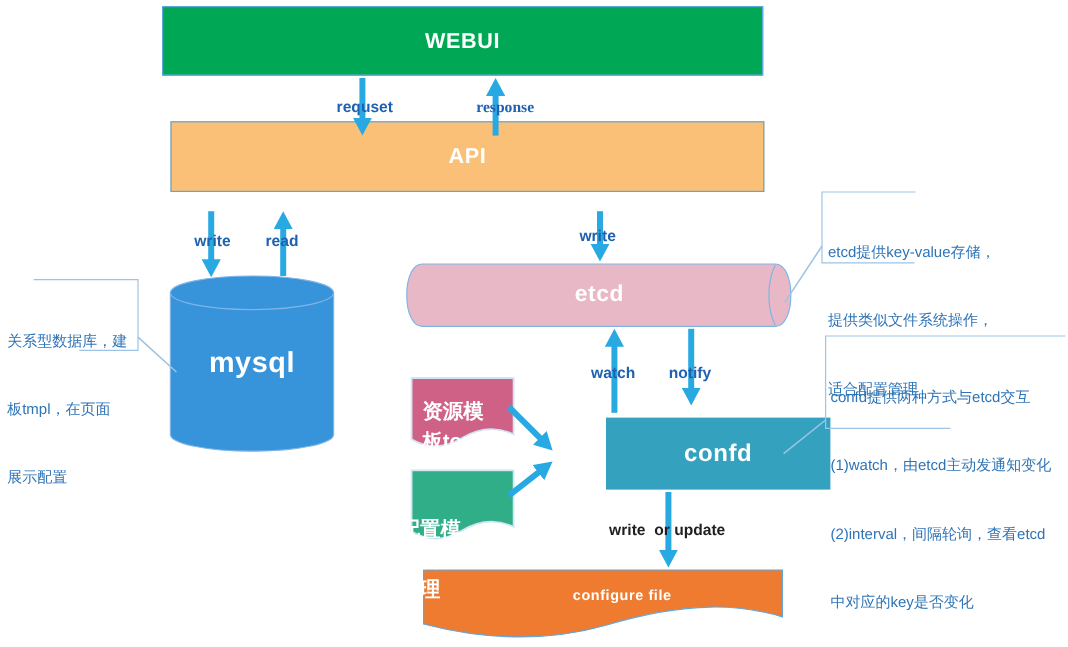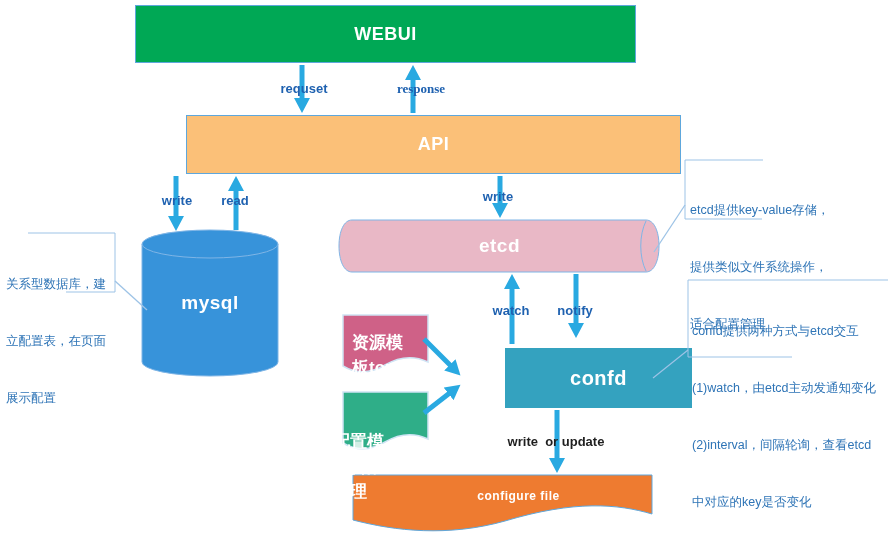--- a/index.html
+++ b/index.html
@@ -5,28 +5,28 @@
   html,body{margin:0;padding:0;background:#fff;}
   .canvas{
     position:relative;width:890px;height:539px;background:#fff;overflow:hidden;
     font-family:"Liberation Sans","DejaVu Sans",sans-serif;
   }
   .node{
     position:absolute;display:flex;align-items:center;justify-content:center;
     color:#fff;font-weight:bold;letter-spacing:.5px;box-sizing:border-box;z-index:1;text-align:right;
   }
   .node-webui{left:135px;top:5px;width:501px;height:58px;background:var(--green);border:1px solid var(--shape-border);font-size:18px;}
-  .node-api{left:142px;top:115px;width:495px;height:59px;background:var(--api-orange);border:1px solid var(--shape-border);font-size:18px;margin-left:44px;}
+  .node-api{left:142px;top:101px;width:495px;height:59px;background:var(--api-orange);border:1px solid var(--shape-border);font-size:18px;}
   .node-confd{left:463px;top:348px;width:187px;height:60px;background:var(--confd-teal);font-size:20px;margin-left:42px;}
   .svg-layer{position:absolute;left:0;top:0;z-index:2;}
   .shape-label{
     position:absolute;display:flex;align-items:center;justify-content:center;
     color:#fff;font-weight:bold;z-index:3;letter-spacing:.5px;
   }
-  .lbl-mysql{left:142px;top:230px;width:136px;height:146px;font-size:19px;}
+  .lbl-mysql{left:142px;top:230px;width:136px;height:146px;font-size:24px;}
   .lbl-etcd{left:339px;top:220px;width:321px;height:52px;font-size:19px;}
   .lbl-configure{left:369px;top:475px;width:299px;height:42px;font-size:12px;}
   .doc-label{
     position:absolute;z-index:3;color:#fff;font-weight:bold;font-size:17px;line-height:25px;
   }
   .lbl-toml{left:352px;top:320px;width:76px;margin-top:10px;}
   .lbl-tmpl{left:333px;top:397px;width:76px;margin-top:32px;}
   .elabel{
     position:absolute;z-index:3;transform:translateX(-50%);
     color:var(--label-blue);font-weight:bold;font-size:13px;white-space:pre;
@@ -109,21 +109,21 @@
   <div class="elabel" style="left:421px;top:81px;font-family:Liberation Serif, serif;">response</div>
   <div class="elabel" style="left:177px;top:193px;">write</div>
   <div class="elabel" style="left:235px;top:193px;">read</div>
   <div class="elabel" style="left:498px;top:189px;">write</div>
   <div class="elabel" style="left:511px;top:303px;">watch</div>
   <div class="elabel" style="left:575px;top:303px;">notify</div>
   <div class="elabel dark" style="left:556px;top:434px;">write  or update</div>
 
   <div class="note" style="left:6px;top:237px;">
     <div>关系型数据库，建</div>
-    <div>立配置表，在页面</div>
+    <div>板tmpl，在页面</div>
     <div>展示配置</div>
   </div>
   <div class="note" style="left:690px;top:163px;">
     <div>etcd提供key-value存储，</div>
     <div>提供类似文件系统操作，</div>
     <div>适合配置管理</div>
   </div>
   <div class="note" style="left:692px;top:284px;">
     <div>confd提供两种方式与etcd交互</div>
     <div>(1)watch，由etcd主动发通知变化</div>

